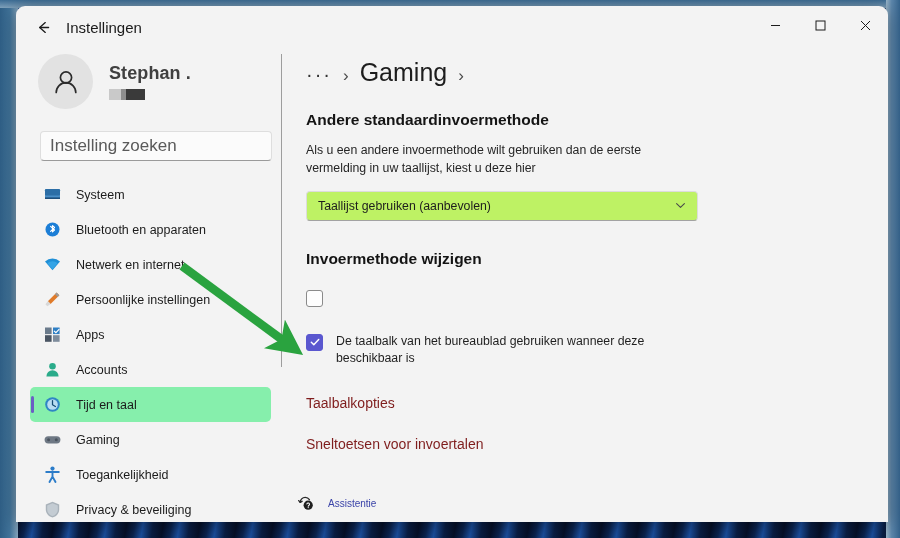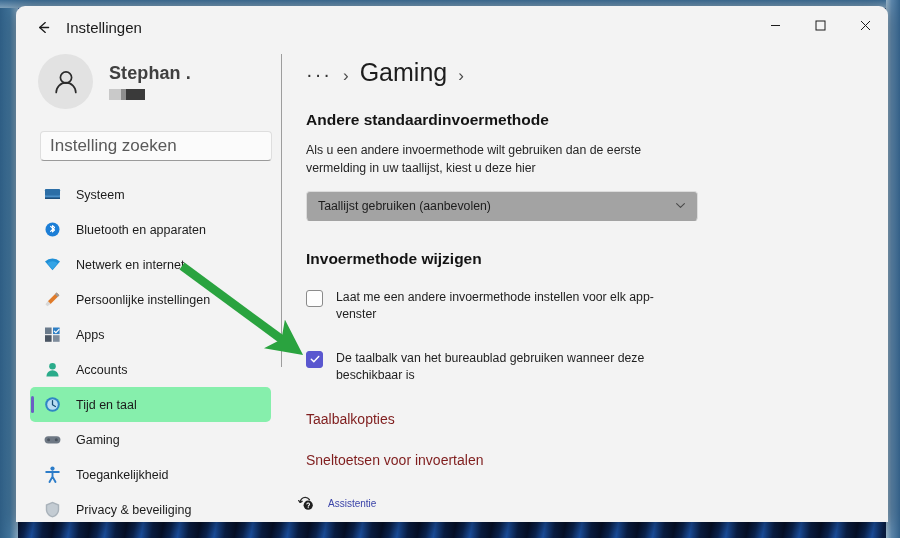--- a/index.html
+++ b/index.html
@@ -233,21 +233,21 @@
   .body-text {
     font-size: 12.3px;
     color: #262626;
     line-height: 1.45;
   }
 
   #dropdown {
     margin-top: 13px;
     width: 392px;
     height: 30px;
-    background: #a3a3a3;
+    background: #bef264;
     border: 1px solid #dcdcdc;
     border-bottom-color: #a2a2a2;
     border-radius: 4px;
     display: flex;
     align-items: center;
     justify-content: space-between;
     padding: 0 10px 0 11px;
     cursor: pointer;
   }
   #dropdown-value {
@@ -501,21 +501,20 @@
         <span id="dropdown-value">Taallijst gebruiken (aanbevolen)</span>
         <svg width="13" height="13" viewBox="0 0 13 13">
           <path d="M2.6 4.6 L6.5 8.4 L10.4 4.6" fill="none" stroke="#4a4a4a" stroke-width="1.1" stroke-linecap="round" stroke-linejoin="round"></path>
         </svg>
       </div>
 
       <div style="margin-top:29px" class="section-heading">Invoermethode wijzigen</div>
 
       <div class="check-row" style="margin-top:21px">
         <div class="checkbox unchecked"></div>
-        <span class="check-label">Laat me een andere invoermethode instellen voor elk app-venster</span>
       </div>
 
       <div class="check-row" style="margin-top:26px">
         <div class="checkbox checked">
           <svg width="12" height="12" viewBox="0 0 12 12">
             <path d="M2.3 6.2 L4.8 8.7 L9.7 3.4" fill="none" stroke="#ffffff" stroke-width="1.45" stroke-linecap="round" stroke-linejoin="round"></path>
           </svg>
         </div>
         <span class="check-label">De taalbalk van het bureaublad gebruiken wanneer deze beschikbaar is</span>
       </div>

